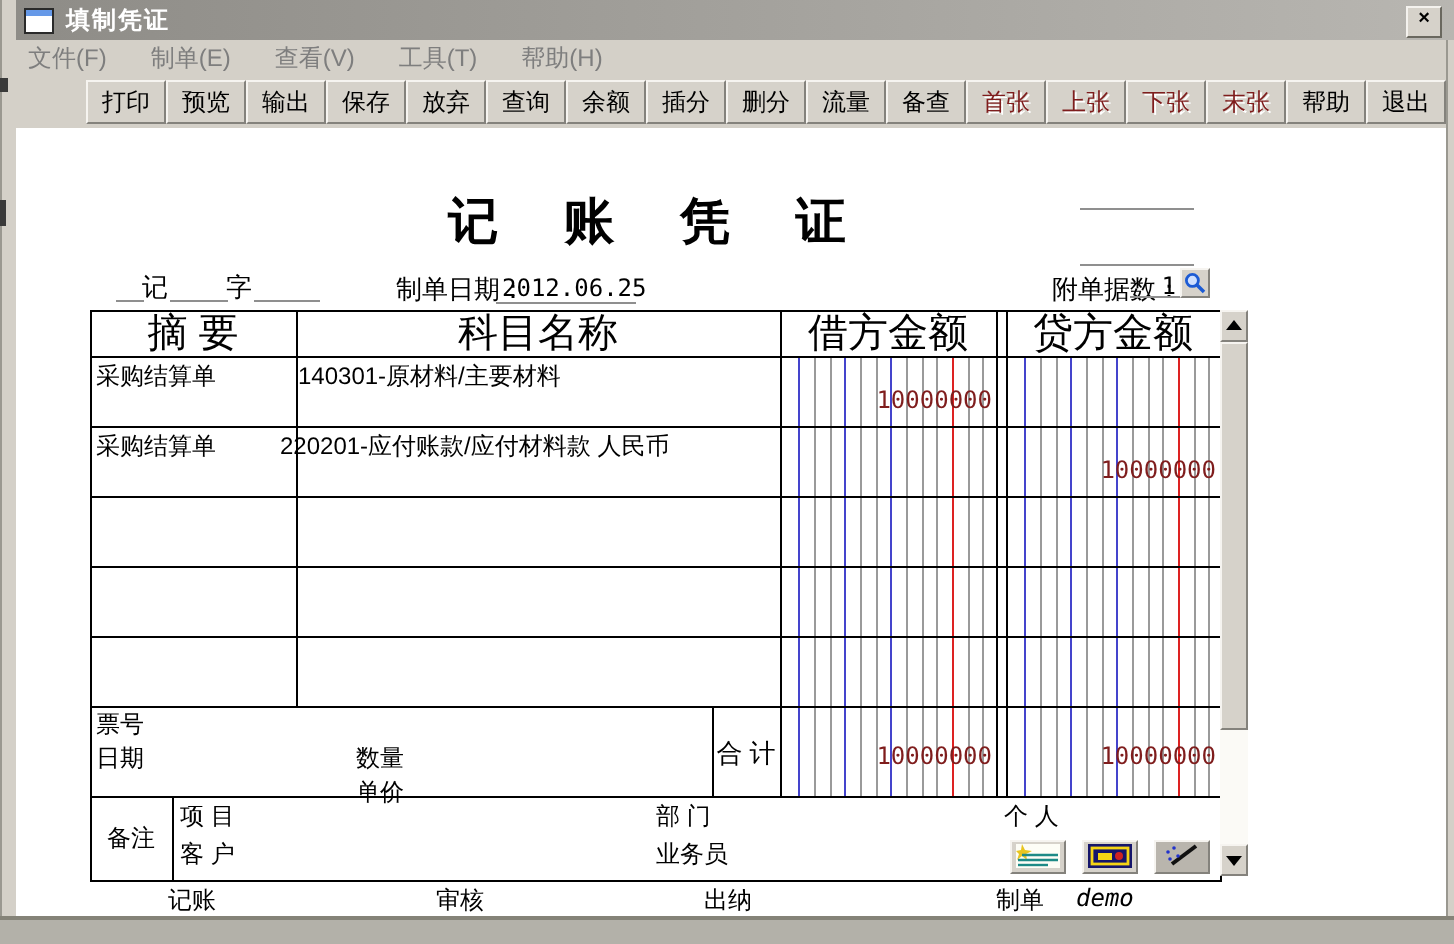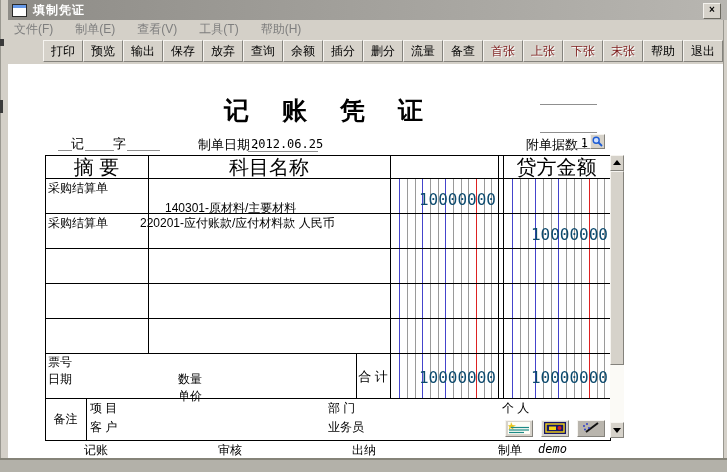--- a/index.html
+++ b/index.html
@@ -24,21 +24,21 @@
   .content{left:8px;top:64px;width:716px;height:394px;background:#fff;}
   .win-right-line{left:723px;top:20px;width:1px;height:438px;background:#9a9890;}
   
   .v-title{left:200px;top:94px;width:260px;text-align:center;font-size:25px;font-weight:bold;letter-spacing:13px;color:#000;}
   .gline{background:#8f8f8f;height:1px;}
   .fieldtext{font-size:13px;color:#000;height:13px;line-height:13px;white-space:nowrap;}
   .serifnum{font-family:"DejaVu Sans Mono","Liberation Mono",monospace;}
   .blk{background:#000;}
   .cellh{font-size:20px;color:#000;text-align:center;line-height:20px;}
   .cellt{font-size:12px;color:#000;line-height:14px;white-space:nowrap;}
-  .amt{font-family:"DejaVu Sans Mono","Liberation Mono",monospace;font-size:16px;color:#0c4a6e;text-align:right;line-height:20px;}
+  .amt{font-family:"DejaVu Sans Mono","Liberation Mono",monospace;font-size:12px;color:#7f1d1d;text-align:right;line-height:20px;}
   .ruled{background-repeat:no-repeat;background-size:1px 100%,1px 100%,1px 100%,1px 100%,1px 100%,1px 100%,1px 100%,1px 100%,1px 100%,1px 100%,1px 100%,1px 100%,1px 100%;
     background-image:
       linear-gradient(#4444cc,#4444cc),linear-gradient(#9a9a9a,#9a9a9a),linear-gradient(#9a9a9a,#9a9a9a),
       linear-gradient(#4444cc,#4444cc),linear-gradient(#9a9a9a,#9a9a9a),linear-gradient(#9a9a9a,#9a9a9a),
       linear-gradient(#4444cc,#4444cc),linear-gradient(#9a9a9a,#9a9a9a),linear-gradient(#9a9a9a,#9a9a9a),
       linear-gradient(#9a9a9a,#9a9a9a),linear-gradient(#dd2222,#dd2222),linear-gradient(#9a9a9a,#9a9a9a),
       linear-gradient(#9a9a9a,#9a9a9a);
     background-position:9px 0,17px 0,25px 0,32px 0,40px 0,48px 0,55px 0,63px 0,71px 0,78px 0,86px 0,94px 0,101px 0;}
   .btn3d{background:#d6d2ca;border-top:1px solid #f6f4f0;border-left:1px solid #f6f4f0;border-right:1px solid #84827c;border-bottom:1px solid #84827c;box-sizing:border-box;}
   .tri-up{width:0;height:0;border-left:4px solid transparent;border-right:4px solid transparent;border-bottom:5px solid #000;margin:4px auto 0;}
@@ -131,24 +131,25 @@
   <div class="abs blk" style="left:610px;top:155px;width:1px;height:286px;"></div>
   <div class="abs blk" style="left:148px;top:155px;width:1px;height:198px;"></div>
   <div class="abs blk" style="left:390px;top:155px;width:1px;height:243px;"></div>
   <div class="abs blk" style="left:356px;top:353px;width:1px;height:45px;"></div>
   <div class="abs blk" style="left:498px;top:155px;width:1px;height:243px;"></div>
   <div class="abs blk" style="left:503px;top:155px;width:1px;height:243px;"></div>
   <div class="abs blk" style="left:86px;top:398px;width:1px;height:42px;"></div>
 
   <div class="abs cellh" style="left:45px;top:157px;width:103px;">摘 要</div>
   <div class="abs cellh" style="left:148px;top:157px;width:242px;">科目名称</div>
+  <div class="abs cellh" style="left:390px;top:157px;width:108px;">借方金额</div>
   <div class="abs cellh" style="left:503px;top:157px;width:107px;">贷方金额</div>
 
   <div class="abs cellt" style="left:48px;top:181px;width:98px;">采购结算单</div>
-  <div class="abs cellt" style="left:165px;top:181px;width:237px;margin-top:20px;">140301-原材料/主要材料</div>
+  <div class="abs cellt" style="left:149px;top:181px;width:237px;">140301-原材料/主要材料</div>
   <div class="abs amt" style="left:391px;top:190px;width:105px;">10000000</div>
   <div class="abs amt" style="left:504px;top:190px;width:104px;"></div>
 
   <div class="abs cellt" style="left:48px;top:216px;width:98px;">采购结算单</div>
   <div class="abs cellt" style="left:140px;top:216px;width:237px;">220201-应付账款/应付材料款 人民币</div>
   <div class="abs amt" style="left:391px;top:225px;width:105px;"></div>
   <div class="abs amt" style="left:504px;top:225px;width:104px;">10000000</div>
 
   <div class="abs cellt" style="left:48px;top:251px;width:98px;"></div>
   <div class="abs cellt" style="left:48px;top:286px;width:98px;"></div>

